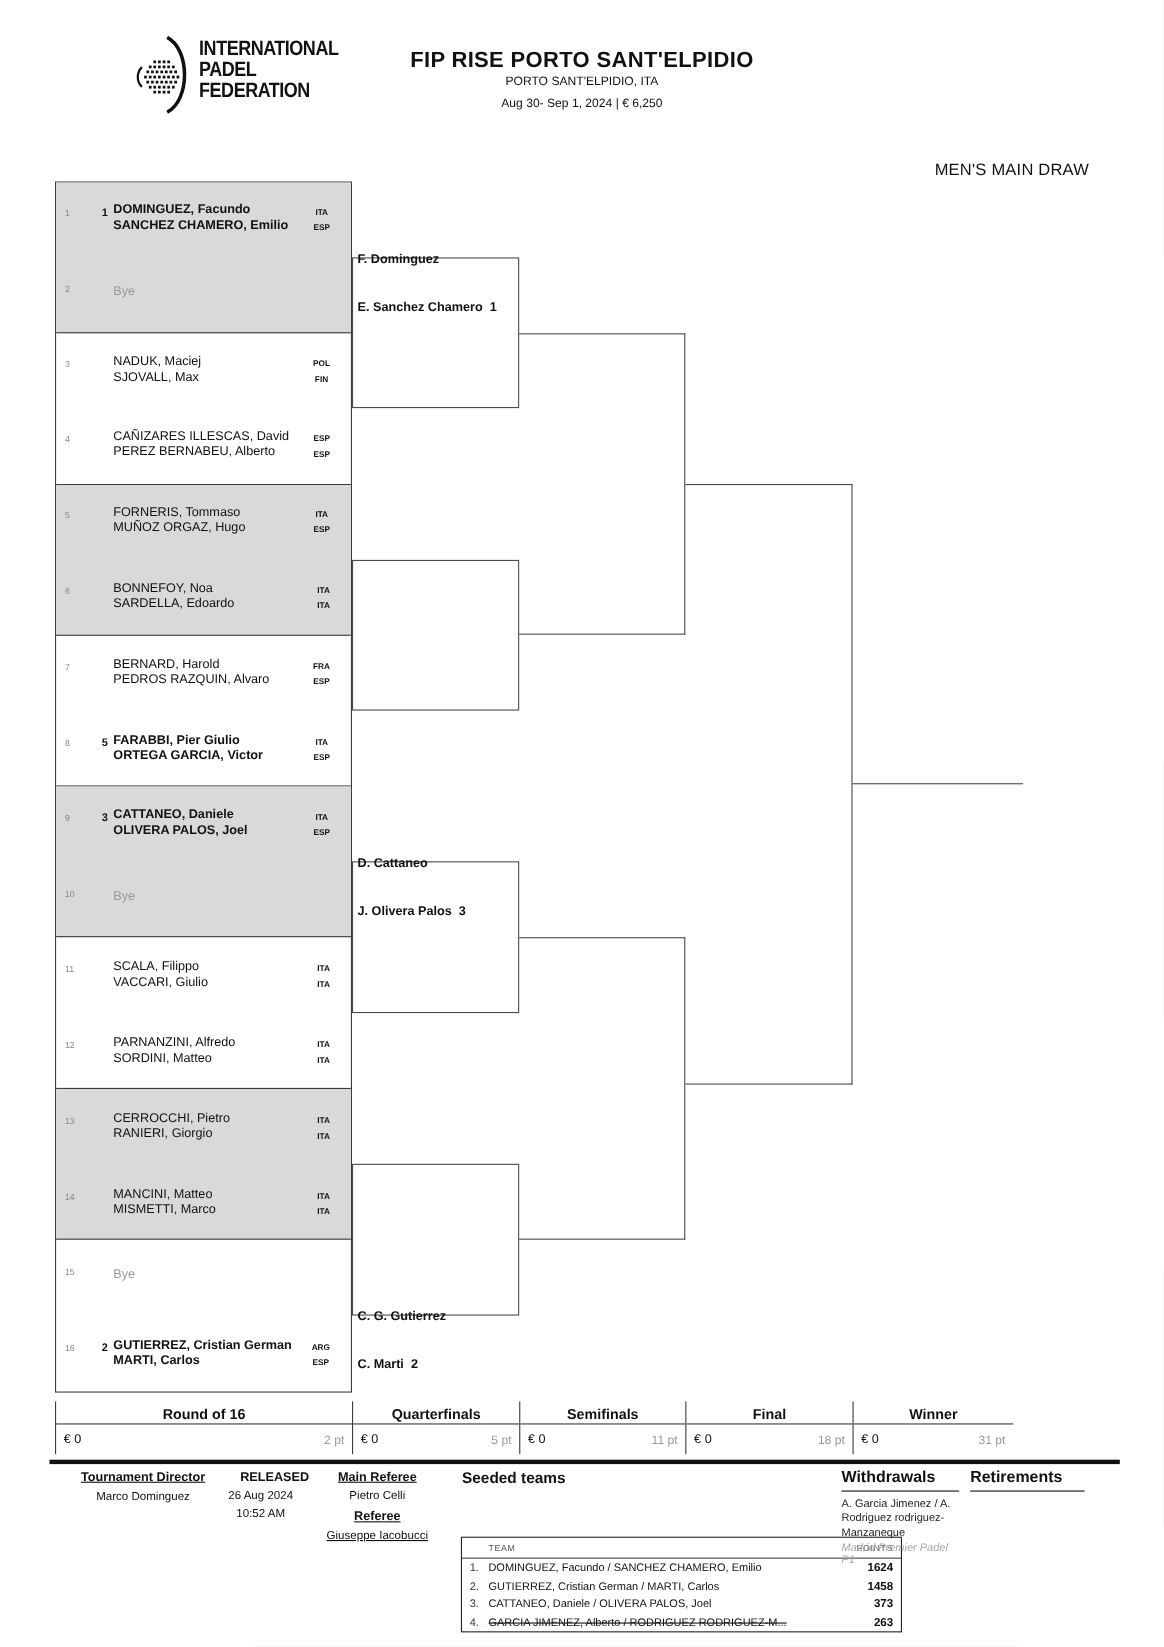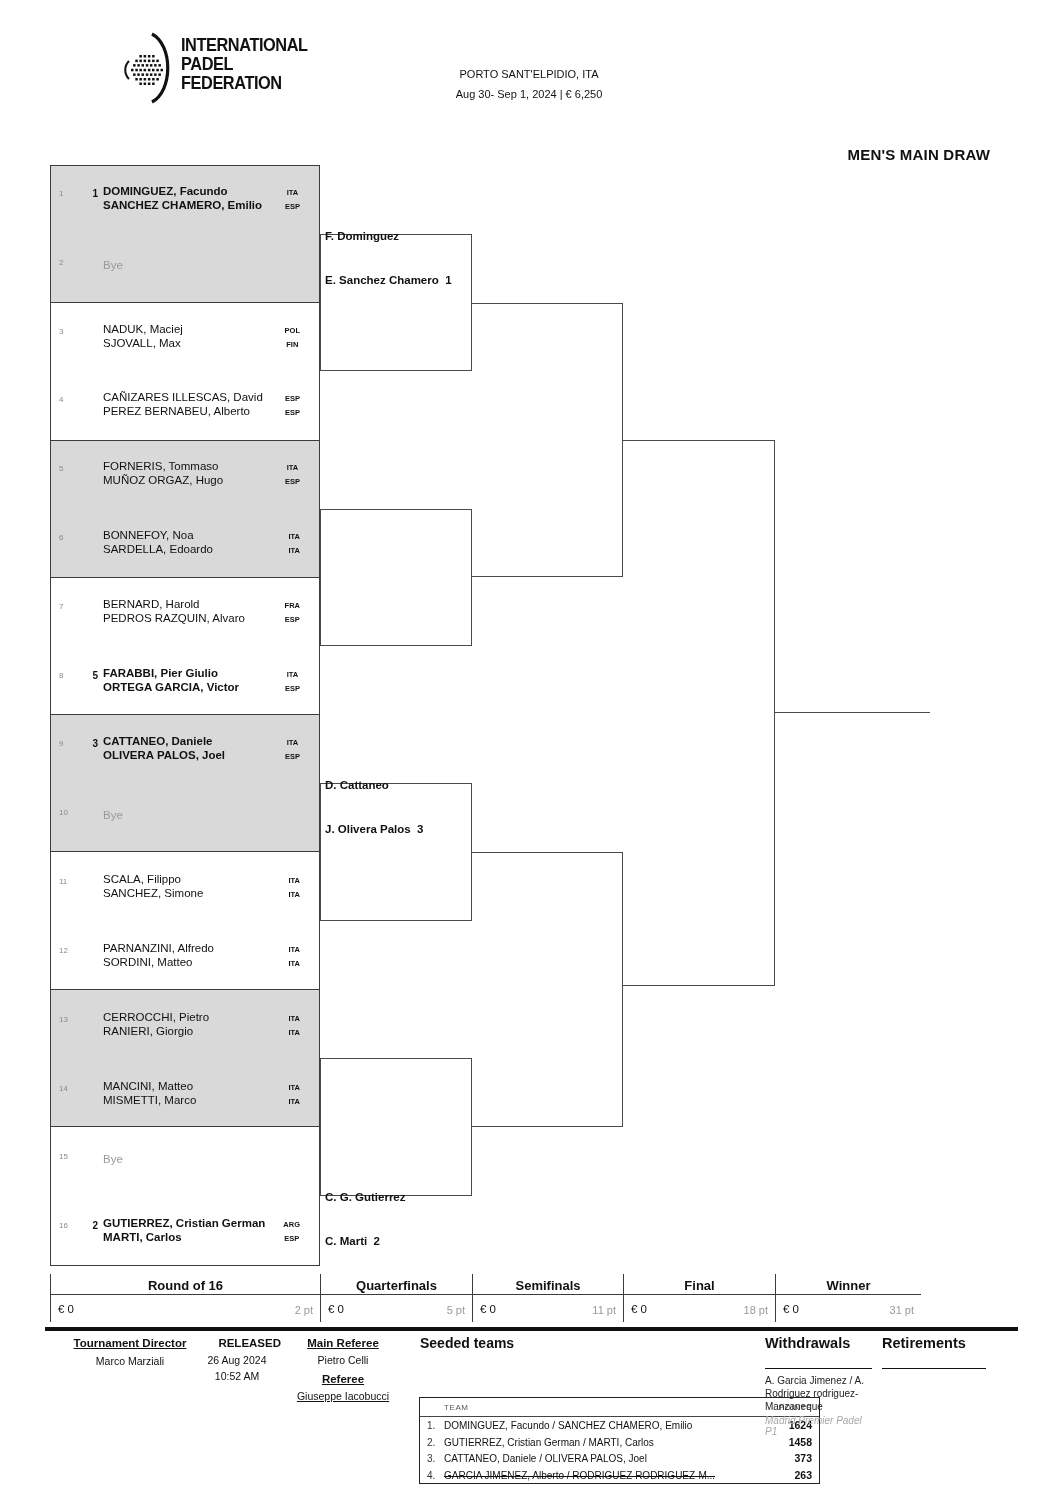--- a/index.html
+++ b/index.html
@@ -13,21 +13,21 @@
   
   .logo-svg { position:absolute; left:122px; top:30px; }
   .logo-text { position:absolute; left:181px; top:35px; font-weight:bold; font-size:19px;
                line-height:19px; letter-spacing:-0.5px; transform:scaleX(.86); transform-origin:left top;
                white-space:nowrap; }
   .t-title   { position:absolute; left:249px; top:44px; width:560px; text-align:center;
                font-size:20px; font-weight:bold; letter-spacing:.3px; }
   .t-sub     { position:absolute; left:249px; top:68px; width:560px; text-align:center; font-size:11px; }
   .t-date    { position:absolute; left:249px; top:88px; width:560px; text-align:center; font-size:11px; }
   .draw-title{ position:absolute; left:640px; top:146px; width:350px; text-align:right;
-               font-size:15px; font-weight:bold; letter-spacing:.2px; }
+               font-size:15px; font-weight:normal; letter-spacing:.2px; }
 
   
   .team-col { position:absolute; left:50px; top:165px; width:270px; height:1101px;
               border:1.5px solid #3c3c3c; box-sizing:border-box; }
   .pair-block { position:absolute; left:0; width:100%; box-sizing:border-box;
                 border-bottom:1.5px solid #3c3c3c; }
   .pair-block.last { border-bottom:none; }
   .pair-block.shaded { background:#d9d9d9; }
 
   .b-row { position:absolute; left:50px; width:270px; height:69px; }
@@ -71,21 +71,21 @@
   .st-th-team { position:absolute; left:24px; top:5px; font-size:8px; color:#555; letter-spacing:.6px; }
   .st-th-pts  { position:absolute; right:7px; top:5px; font-size:8px; color:#555; letter-spacing:.6px; }
   .st-row { position:absolute; left:0; right:0; height:16px; }
   .st-num { position:absolute; left:7px; top:2px; font-size:10px; color:#333; }
   .st-team{ position:absolute; left:24px; top:2px; right:50px; font-size:10px; white-space:nowrap; overflow:hidden; }
   .st-team.struck { text-decoration:line-through; }
   .st-pts { position:absolute; right:7px; top:1px; font-size:10.5px; font-weight:bold; }
 
   .wd-block { position:absolute; left:765px; top:1335px; width:107px; }
   .rt-block { position:absolute; left:882px; top:1335px; width:104px; }
-  .wr-title { font-size:14.5px; font-weight:bold; border-bottom:1.5px solid #111; padding-bottom:17px; }
+  .wr-title { font-size:14.5px; font-weight:bold; border-bottom:1.5px solid #111; padding-bottom:4px; }
   .wd-entry { font-size:10px; line-height:13px; margin-top:5px; color:#222; }
   .wd-event { font-size:10px; font-style:italic; color:#a8a8a8; margin-top:2px; }
 </style>
 </head>
 <body>
 
 <div class="page">
 
   <svg class="logo-svg" width="58" height="74" viewBox="0 0 58 74">
     <path d="M 7 31 C 2 36, 2 44, 7 49" fill="none" stroke="#111" stroke-width="2"></path>
@@ -134,20 +134,21 @@
         <rect x="25.9" y="52.5" width="2.5" height="2.5"></rect>
         <rect x="30.1" y="52.5" width="2.5" height="2.5"></rect>
       </g>
   </svg>
   <div class="logo-text">
     <div>INTERNATIONAL</div>
     <div>PADEL</div>
     <div>FEDERATION</div>
   </div>
 
+  <div class="t-title">FIP RISE PORTO SANT'ELPIDIO</div>
   <div class="t-sub">PORTO SANT'ELPIDIO, ITA</div>
   <div class="t-date">Aug 30- Sep 1, 2024  |  € 6,250</div>
 
   <div class="draw-title">MEN'S MAIN DRAW</div>
 
   <div class="team-col" id="pair-blocks">
       <div class="pair-block shaded" style="top: 0px; height: 137.25px;"></div>
       <div class="pair-block" style="top: 137.25px; height: 137.25px;"></div>
       <div class="pair-block shaded" style="top: 274.5px; height: 137.25px;"></div>
       <div class="pair-block" style="top: 411.75px; height: 137.25px;"></div>
@@ -204,21 +205,21 @@
       <div class="prize-col lastcol" style="left: 725px; width: 145px;">
         <div class="prize-head">Winner</div>
         <div class="prize-money">€ 0</div>
         <div class="prize-pts">31 pt</div>
       </div>
     </div>
 
   <div class="thick-rule"></div>
 
   <div class="abs f-label" style="left:55px;top:1337px;width:150px;">Tournament Director</div>
-  <div class="abs f-val" style="left:55px;top:1355px;width:150px;">Marco Marziali</div>
+  <div class="abs f-val" style="left:55px;top:1355px;width:150px;">Marco Dominguez</div>
 
   <div class="abs released-l" style="left:193px;top:1337px;width:88px;">RELEASED</div>
   <div class="abs f-val" style="left:193px;top:1354px;width:88px;">26 Aug 2024</div>
   <div class="abs f-val" style="left:193px;top:1370px;width:88px;">10:52 AM</div>
 
   <div class="abs f-label" style="left:288px;top:1337px;width:110px;">Main Referee</div>
   <div class="abs f-val" style="left:288px;top:1354px;width:110px;">Pietro Celli</div>
   <div class="abs f-label" style="left:288px;top:1373px;width:110px;">Referee</div>
   <div class="abs f-val" style="left:288px;top:1390px;width:110px;text-decoration:underline;">Giuseppe Iacobucci</div>
 
@@ -357,21 +358,21 @@
       </div>
     </div>
     <div class="b-row" style="top: 784.29px;">
       <div class="b-pos">10</div>
       <div class="b-bye">Bye</div>
     </div>
     <div class="b-row" style="top: 853.1px;">
       <div class="b-pos">11</div>
       <div class="b-names">
         <div>SCALA, Filippo</div>
-        <div>SANCHEZ, Simone</div>
+        <div>VACCARI, Giulio</div>
       </div>
       <div class="b-ctry">
         <div>ITA</div>
         <div>ITA</div>
       </div>
     </div>
     <div class="b-row" style="top: 921.91px;">
       <div class="b-pos">12</div>
       <div class="b-names">
         <div>PARNANZINI, Alfredo</div>

